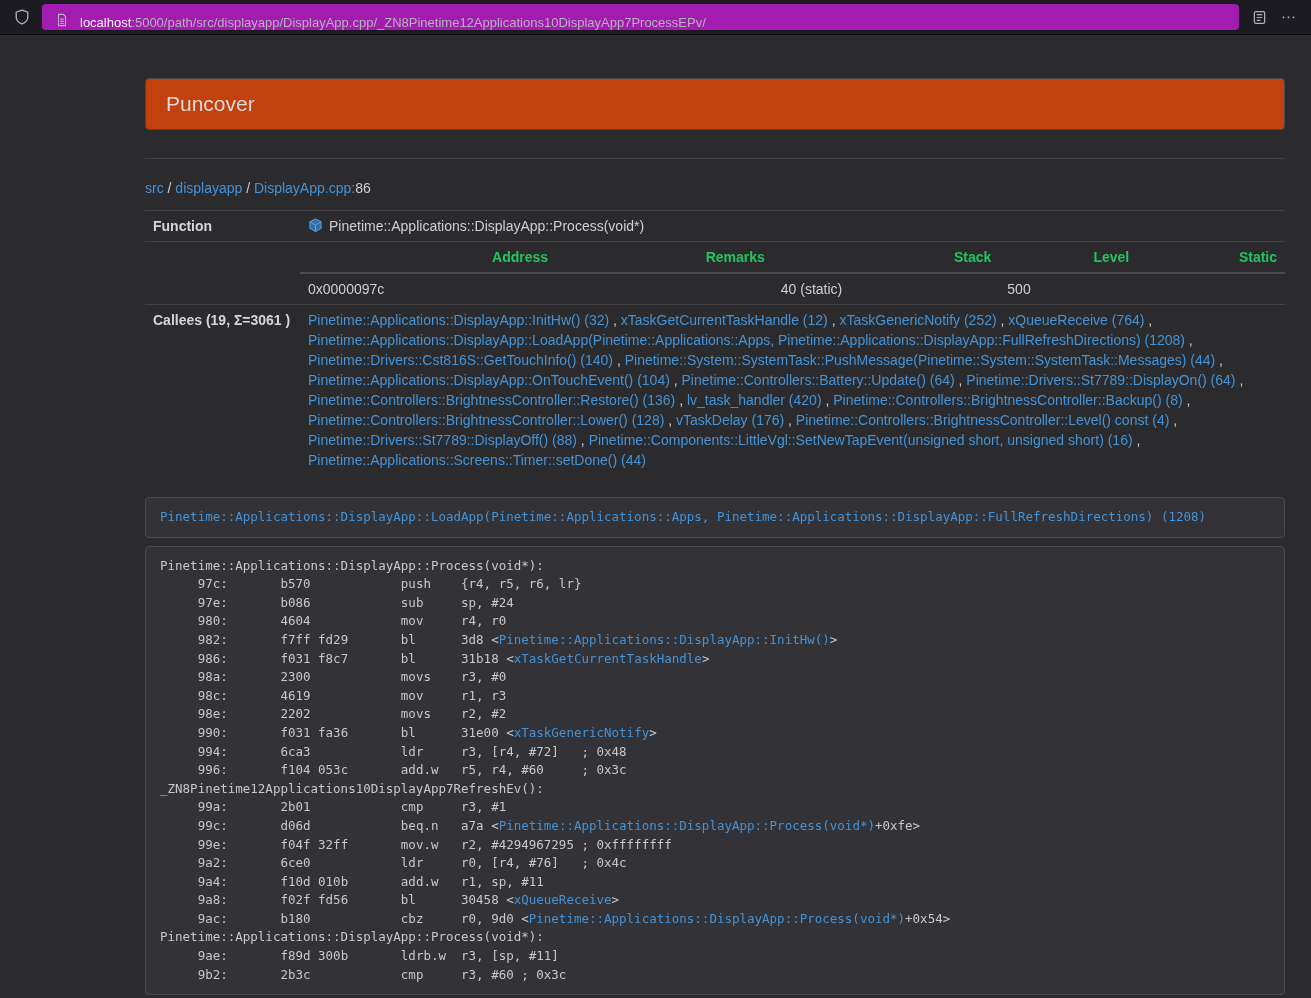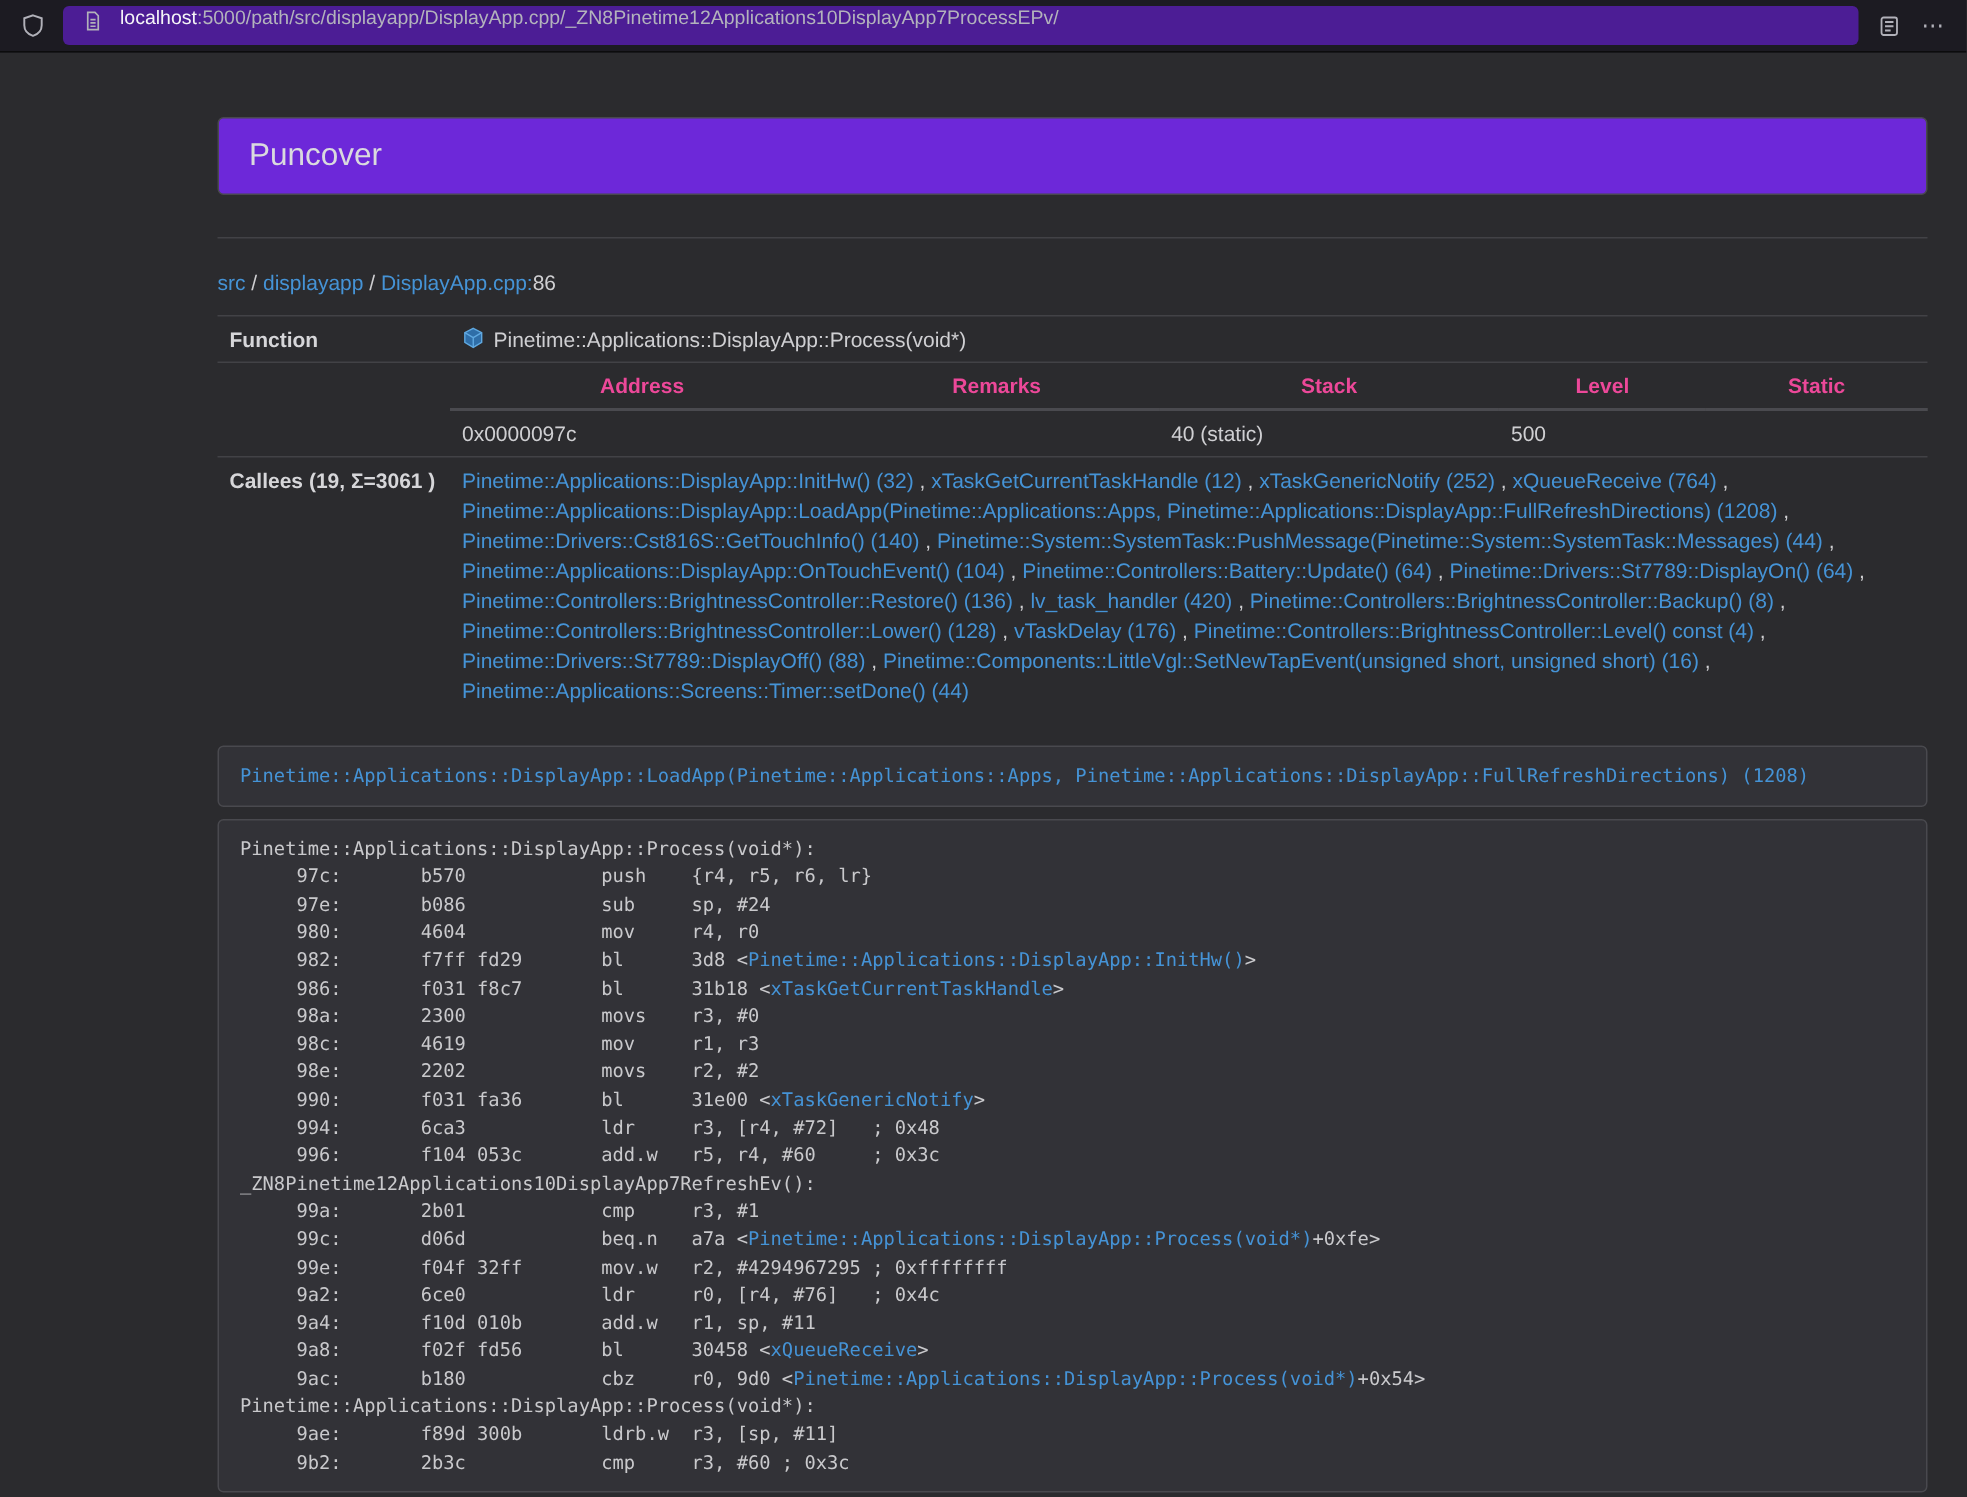--- a/index.html
+++ b/index.html
@@ -10,47 +10,47 @@
     font-family:"Liberation Sans", sans-serif;
     color:#cfcfd2;
   }
   
   .browser-bar{
     height:35px; background:#1c1b22; border-bottom:1px solid #0c0c0d;
     display:flex; align-items:center; padding:0 12px; gap:10px;
   }
   .tb-icon{ color:#b1b1b9; display:inline-flex; align-items:center; justify-content:center; width:20px; height:20px; flex:0 0 auto; }
   .url-bar{
-    flex:1; height:26px; display:flex; align-items:flex-start; gap:8px;
-    background:#4c1d95; border-radius:4px; padding:0 10px; overflow:hidden;
+    flex:1; height:26px; display:flex; align-items:flex-end; gap:8px;
+    background:#a21caf; border-radius:4px; padding:0 10px; overflow:hidden;
   }
   .url-text{ font-size:13px; color:#b3b3bc; white-space:nowrap; }
   .url-text .host{ color:#f5f5f7; }
   .kebab{ font-size:15px; letter-spacing:1px; }
   
   .container{ width:1140px; margin-left:145px; }
   .app-panel{
-    margin-top:43px; background:#6d28d9; border:1px solid #49494e; border-radius:4px;
+    margin-top:43px; background:#c2410c; border:1px solid #49494e; border-radius:4px;
     padding:13px 20px; font-size:21px; line-height:24px; color:#dadade;
   }
   hr.divider{ border:none; border-top:1px solid #424246; margin:28px 0 0 0; }
   .breadcrumb{ margin:19px 0 12px 0; font-size:14px; line-height:20px; color:#9fa0a6; }
   .bc-suffix{ color:#cfcfd2; }
   .link{ color:#4593d6; text-decoration:none; cursor:pointer; }
   
   table.main-table{ width:100%; border-collapse:collapse; font-size:14px; color:#cfcfd2; }
   table.main-table > tbody > tr > th,
   table.main-table > tbody > tr > td{
     border-top:1px solid #424246; padding:5px 8px; text-align:left; vertical-align:top; line-height:20px;
   }
   th.label-col{ width:155px; font-weight:bold; color:#d6d6d9; }
   td.nested-cell{ padding:0 !important; }
   table.inner-table{ width:100%; border-collapse:collapse; font-size:14px; }
   table.inner-table th{
-    text-align:center; font-weight:bold; color:#ec4899;
+    text-align:right; font-weight:bold; color:#22c55e;
     padding:5px 8px; border-bottom:2px solid #4a4a4f; line-height:20px;
   }
   table.inner-table td{ padding:5px 8px; line-height:20px; }
   .col-1{width:26%} .col-2{width:22%} .col-3{width:23%} .col-4{width:14%} .col-5{width:15%}
   .fn-cell .sym-icon{ display:inline-block; width:15px; height:15px; vertical-align:-2px; margin-right:6px; }
   .sep,.bc-sep{ color:#cfcfd2; }
   
   pre.highlight, pre.codeblock{
     background:#323237; border:1px solid #49494e; border-radius:4px;
     padding:10px 14px; margin:22px 0 0 0;

